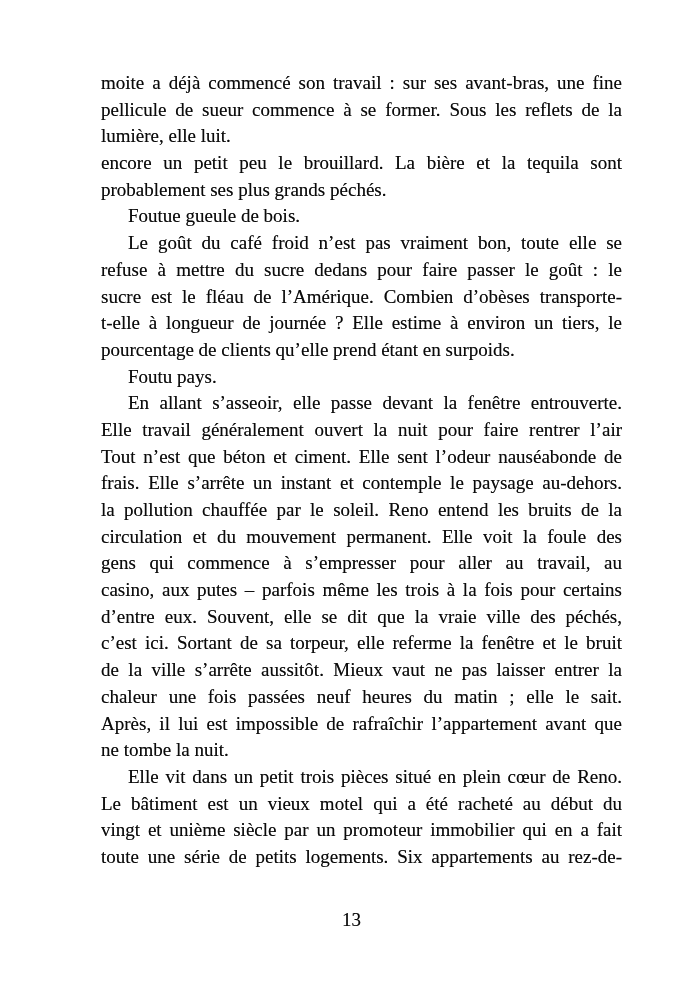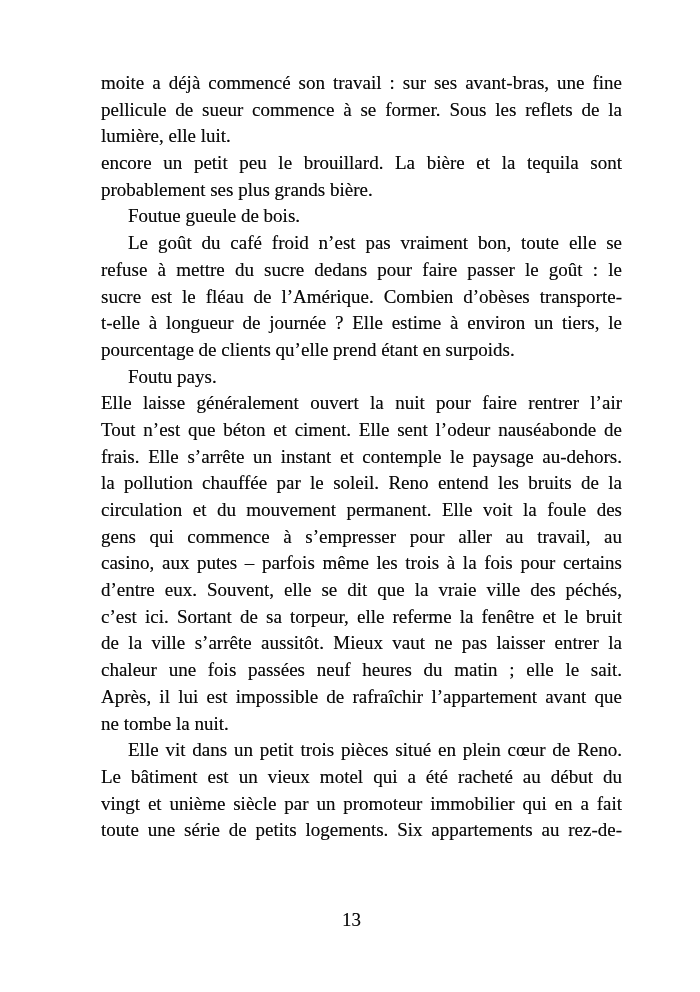--- a/index.html
+++ b/index.html
@@ -54,29 +54,30 @@
 </style>
 </head>
 <body>
 
 <div class="page">
   <div class="text-block" id="text-block">
       <div class="line just"><span>moite a déjà commencé son travail : sur ses avant-bras, une fine</span></div>
       <div class="line just"><span>pellicule de sueur commence à se former. Sous les reflets de la</span></div>
       <div class="line"><span>lumière, elle luit.</span></div>
       <div class="line just"><span>encore un petit peu le brouillard. La bière et la tequila sont</span></div>
-      <div class="line"><span class="em">probablement</span><span> ses plus grands bière.</span></div>
+      <div class="line"><span class="em">probablement</span><span> ses plus grands péchés.</span></div>
       <div class="line indent"><span class="em">Foutue gueule de bois.</span></div>
       <div class="line indent just"><span>Le goût du café froid n’est pas vraiment bon, toute elle se</span></div>
       <div class="line just"><span>refuse à mettre du sucre dedans pour faire passer le goût : le</span></div>
       <div class="line just"><span>sucre est le fléau de l’Amérique. Combien d’obèses transporte-</span></div>
       <div class="line just"><span>t-elle à longueur de journée ? Elle estime à environ un tiers, le</span></div>
       <div class="line"><span>pourcentage de clients qu’elle prend étant en surpoids.</span></div>
       <div class="line indent"><span class="em">Foutu pays.</span></div>
-      <div class="line just"><span>Elle laisse généralement ouvert la nuit pour faire rentrer l’air</span></div>
+      <div class="line indent just"><span>En allant s’asseoir, elle passe devant la fenêtre entrouverte.</span></div>
+      <div class="line just"><span>Elle travail généralement ouvert la nuit pour faire rentrer l’air</span></div>
       <div class="line just"><span>Tout n’est que béton et ciment. Elle sent l’odeur nauséabonde de</span></div>
       <div class="line just"><span>frais. Elle s’arrête un instant et contemple le paysage au-dehors.</span></div>
       <div class="line just"><span>la pollution chauffée par le soleil. Reno entend les bruits de la</span></div>
       <div class="line just"><span>circulation et du mouvement permanent. Elle voit la foule des</span></div>
       <div class="line just"><span>gens qui commence à s’empresser pour aller au travail, au</span></div>
       <div class="line just"><span>casino, aux putes – parfois même les trois à la fois pour certains</span></div>
       <div class="line just"><span>d’entre eux. Souvent, elle se dit que la vraie ville des péchés,</span></div>
       <div class="line just"><span>c’est </span><span class="em">ici</span><span>. Sortant de sa torpeur, elle referme la fenêtre et le bruit</span></div>
       <div class="line just"><span>de la ville s’arrête aussitôt. Mieux vaut ne pas laisser entrer la</span></div>
       <div class="line just"><span>chaleur une fois passées neuf heures du matin ; elle le sait.</span></div>

